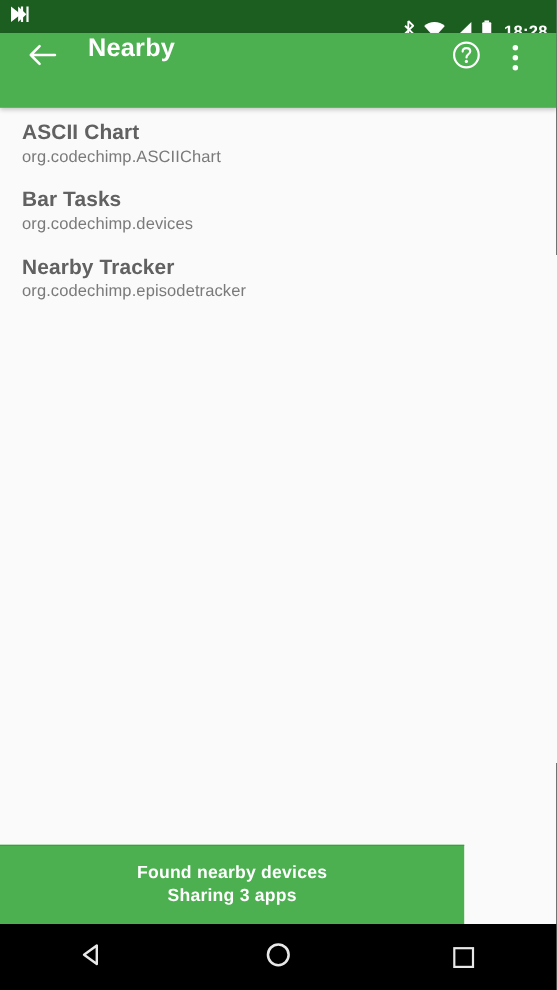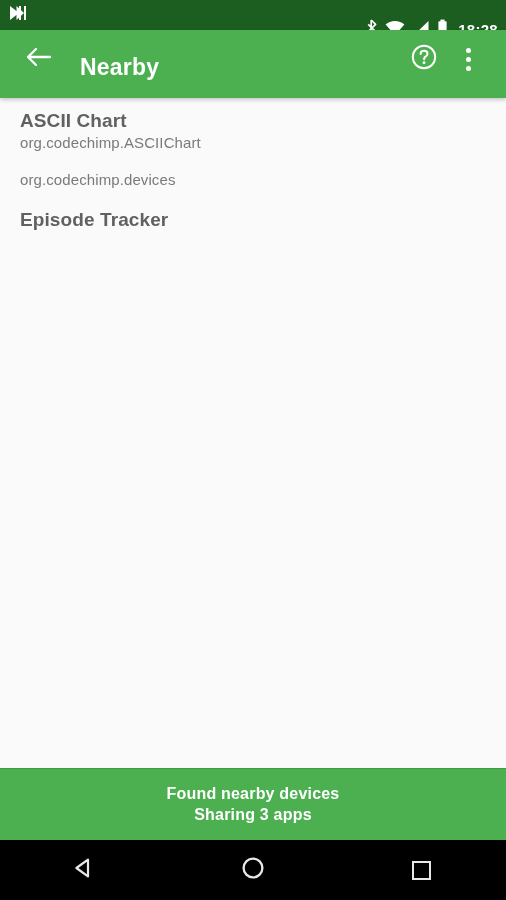--- a/index.html
+++ b/index.html
@@ -22,21 +22,21 @@
   .status-clock {
     color:#fff; font-size:15px; font-weight:bold; letter-spacing:.3px;
     margin-left:3px; line-height:1;
   }
   .sicon { display:block; }
 
   
   .toolbar {
     position:absolute; top:30px; left:0; width:506px; height:68px;
     background:#4CAF50;
-    display:flex; align-items:flex-end; padding:17px 16px;
+    display:flex; align-items:flex-start; padding:0 16px;
     box-shadow:0 2px 4px rgba(0,0,0,0.20);
     z-index:5;
   }
   .tb-btn {
     width:44px; height:44px; display:flex; align-items:center; justify-content:center;
     flex:0 0 auto;
   }
   .toolbar-title {
     color:#fff; font-size:23px; font-weight:bold;
     margin-left:20px; letter-spacing:.2px; white-space:nowrap;
@@ -55,21 +55,21 @@
     font-size:19px; font-weight:bold; color:#616161;
     letter-spacing:.1px; line-height:1.25;
   }
   .app-pkg {
     font-size:15px; color:#7A7A7A; margin-top:0;
     letter-spacing:.1px; line-height:1.3;
   }
 
   
   .banner {
-    position:absolute; left:0; top:768px; width:506px; height:72px;
+    position:absolute; left:0; top:768px; width:422px; height:72px;
     background:#4CAF50;
     border-top:1px solid #3f9a43;
     display:flex; flex-direction:column;
     align-items:center; justify-content:center; gap:3px;
   }
   .banner-line {
     color:#fff; font-size:16px; font-weight:bold; letter-spacing:.2px;
   }
 
   
@@ -153,25 +153,27 @@
   </div>
 
   <div class="content">
 
     <div class="app-row">
       <div class="app-title">ASCII Chart</div>
       <div class="app-pkg">org.codechimp.ASCIIChart</div>
     </div>
 
     <div class="app-row">
+      <div class="app-title">Bar Tasks</div>
       <div class="app-pkg">org.codechimp.devices</div>
     </div>
 
     <div class="app-row">
-      <div class="app-title">Episode Tracker</div>
+      <div class="app-title">Nearby Tracker</div>
+      <div class="app-pkg">org.codechimp.episodetracker</div>
     </div>
 
   </div>
 
   <div class="banner">
     <div class="banner-line">Found nearby devices</div>
     <div class="banner-line">Sharing 3 apps</div>
   </div>
 
   <div class="navbar">

